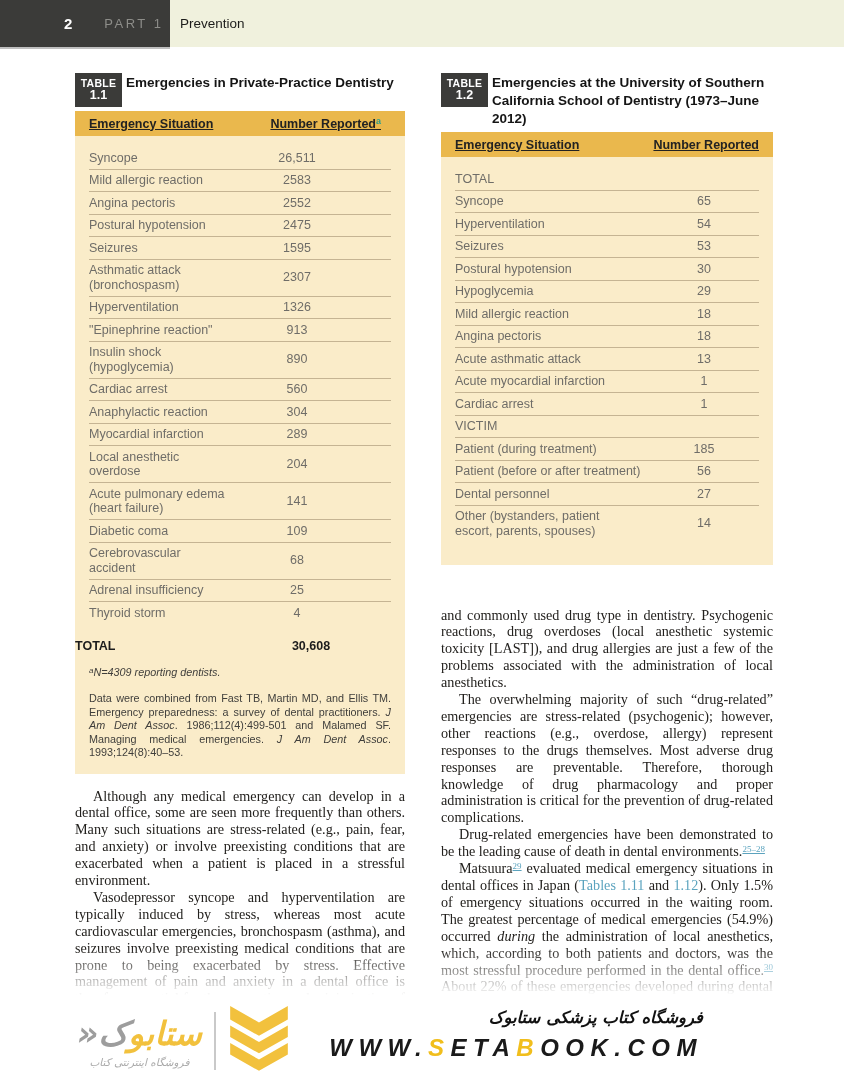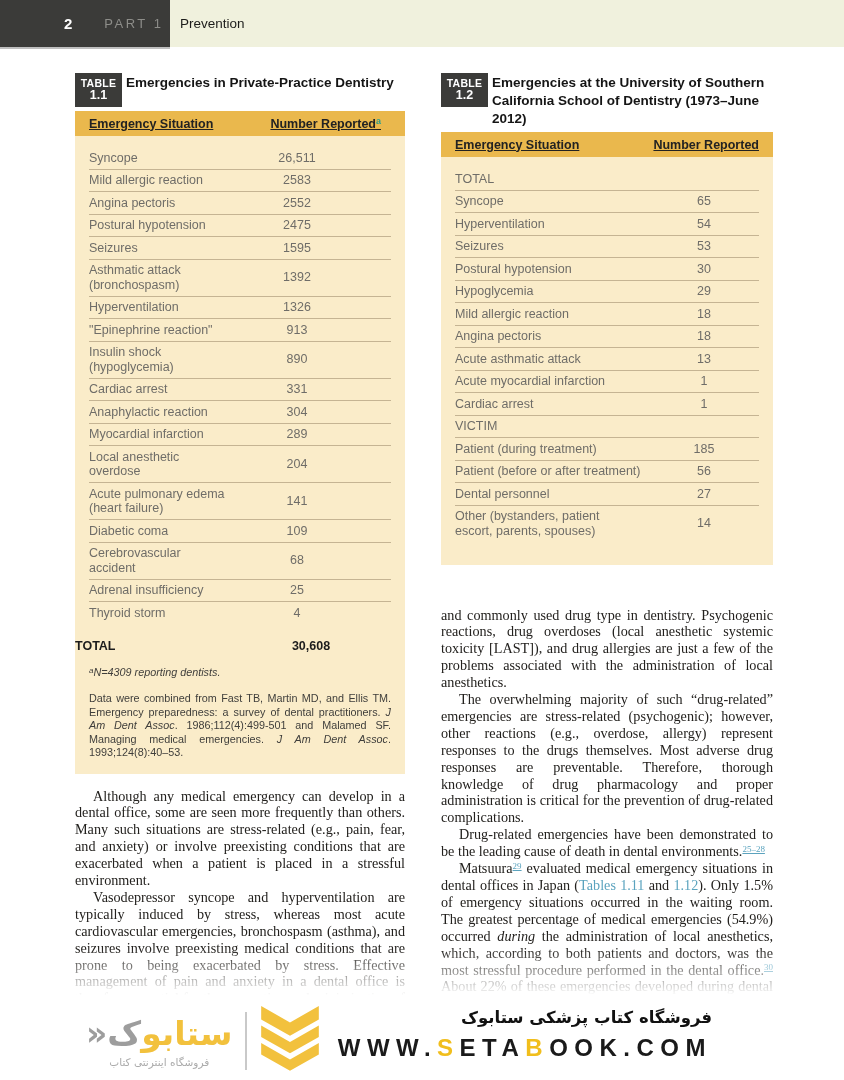--- a/index.html
+++ b/index.html
@@ -66,21 +66,21 @@
   .rcol .bodytext{margin-top:42px;}
   .bodyp{margin:0;}
   .bodyp.ind{text-indent:18px;}
   .sup{font-size:9px;color:var(--ref);position:relative;top:-4.5px;line-height:0;letter-spacing:0;text-decoration:underline;}
   .xref{color:var(--ref);}
 
   .fadeout{position:absolute;left:0;top:948px;width:844px;height:54px;
     background:linear-gradient(to bottom,rgba(255,255,255,0),#fff 88%);pointer-events:none;}
 
   
-  .footer{position:absolute;left:16px;top:1002px;width:740px;height:78px;background:#fff;}
+  .footer{position:absolute;left:7px;top:1002px;width:740px;height:78px;background:#fff;font-style:italic;}
   .logo{position:absolute;left:70px;top:4px;display:flex;align-items:center;gap:12px;}
   .wm-block{text-align:center;}
   .wordmark{font-family:"DejaVu Sans",sans-serif;font-size:33px;font-weight:bold;
     direction:rtl;line-height:40px;}
   .wm-main{color:var(--yellow);}
   .wm-gray{color:#9D9D9D;}
   .tagline{font-family:"DejaVu Sans",sans-serif;font-size:10.5px;color:#ABABAB;
     direction:rtl;margin-top:2px;}
   .vdiv{width:2px;height:58px;background:#C9C9C9;}
   .storeblock{position:absolute;right:44px;top:6px;text-align:right;}
@@ -132,38 +132,38 @@
             <div class="tlabel">Postural hypotension</div>
             <div class="tvalue">2475</div>
           </div>
           <div class="trow">
             <div class="tlabel">Seizures</div>
             <div class="tvalue">1595</div>
           </div>
           <div class="trow">
             <div class="tlabel">Asthmatic attack
 (bronchospasm)</div>
-            <div class="tvalue">1392</div>
+            <div class="tvalue">2307</div>
           </div>
           <div class="trow">
             <div class="tlabel">Hyperventilation</div>
             <div class="tvalue">1326</div>
           </div>
           <div class="trow">
             <div class="tlabel">"Epinephrine reaction"</div>
             <div class="tvalue">913</div>
           </div>
           <div class="trow">
             <div class="tlabel">Insulin shock
 (hypoglycemia)</div>
             <div class="tvalue">890</div>
           </div>
           <div class="trow">
             <div class="tlabel">Cardiac arrest</div>
-            <div class="tvalue">331</div>
+            <div class="tvalue">560</div>
           </div>
           <div class="trow">
             <div class="tlabel">Anaphylactic reaction</div>
             <div class="tvalue">304</div>
           </div>
           <div class="trow">
             <div class="tlabel">Myocardial infarction</div>
             <div class="tvalue">289</div>
           </div>
           <div class="trow">

